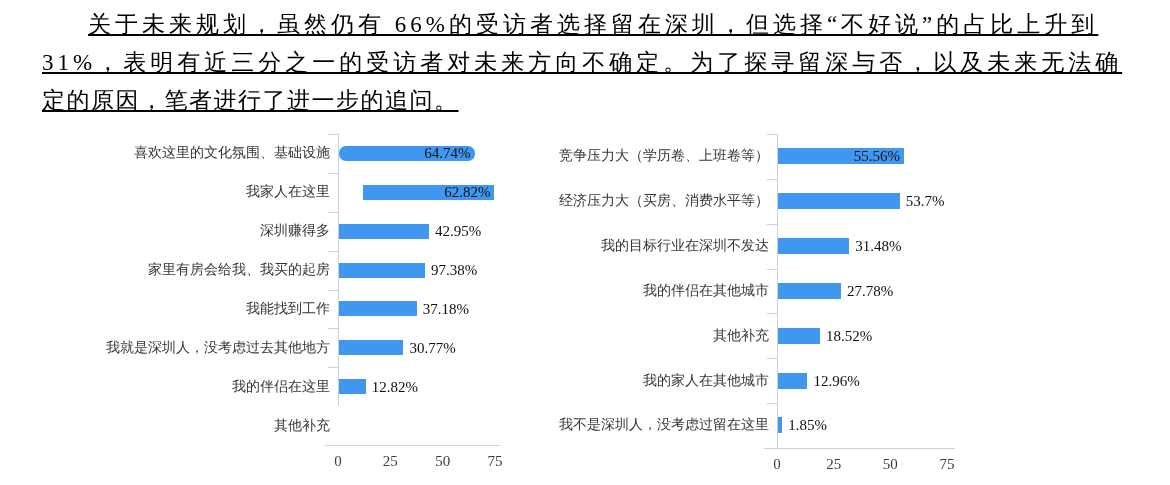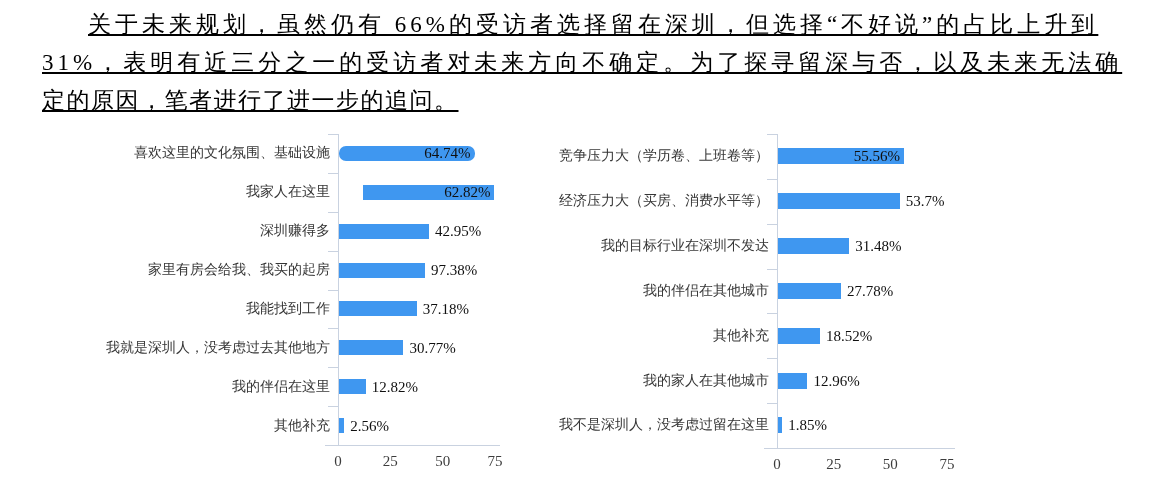--- a/index.html
+++ b/index.html
@@ -115,25 +115,20 @@
       <div class="crow" style="height: 38.875px;">
         <div class="cat" style="width: 238px;">我的伴侣在这里</div>
         <div class="bararea">
           <div class="ytick" style="left: -11px; width: 10px; top: 0px;"></div>
           <div class="bar" style="width: 26.8323px; height: 15px; top: 11.9375px;"></div>
           <span class="vlabel" style="left: 32.8323px;">12.82%</span>
         </div>
       </div>
       <div class="crow" style="height: 38.875px;">
         <div class="cat" style="width: 238px;">其他补充</div>
-        <div class="bararea">
-          <div class="ytick" style="left: -11px; width: 10px; top: 0px;"></div>
-          <div class="bar" style="width: 5.35808px; height: 15px; top: 11.9375px;"></div>
-          <span class="vlabel" style="left: 11.3581px;">2.56%</span>
-        </div>
       </div>
     </div>
   <div class="xaxis" style="left: 225px; top: 311px; width: 175px;">
       <span class="xtick" style="left: 13px;">0</span>
       <span class="xtick" style="left: 65.325px;">25</span>
       <span class="xtick" style="left: 117.65px;">50</span>
       <span class="xtick" style="left: 169.975px;">75</span>
     </div>
 </div>
 

